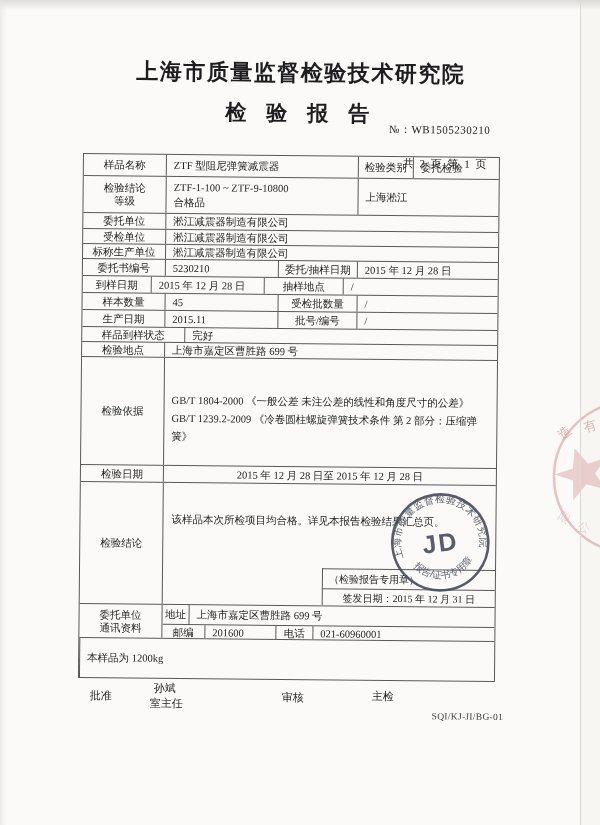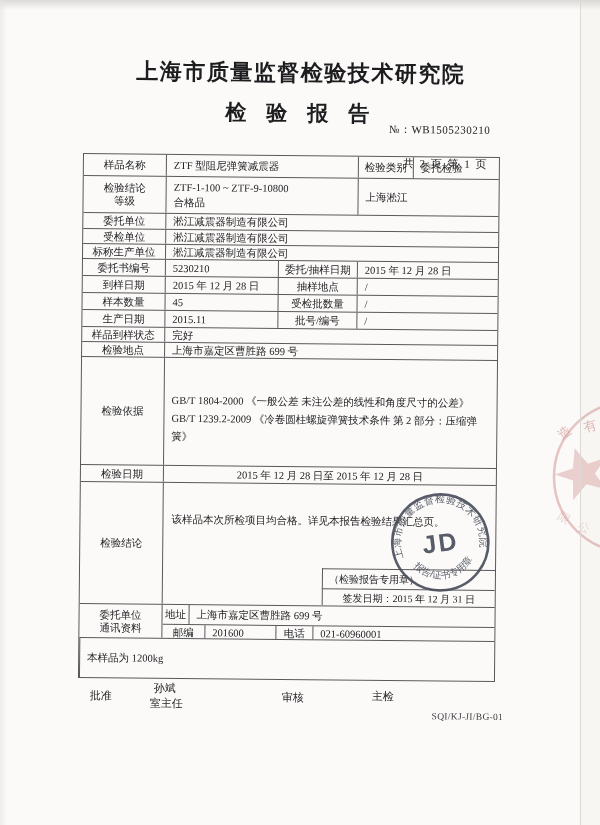--- a/index.html
+++ b/index.html
@@ -104,42 +104,42 @@
       </div>
 
       <div class="r" style="height:17px">
         <div class="c nb lab" style="width:82px">委托书编号</div>
         <div class="c val" style="width:113px">5230210</div>
         <div class="c lab" style="width:79px">委托/抽样日期</div>
         <div class="c val" style="width:141px">2015 年 12 月 28 日</div>
       </div>
 
       <div class="r" style="height:17px">
-        <div class="c nb lab" style="width:82px">到样日期</div>
+        <div class="c nb lab" style="width:68px">到样日期</div>
         <div class="c val" style="width:113px">2015 年 12 月 28 日</div>
         <div class="c lab" style="width:79px">抽样地点</div>
         <div class="c val" style="width:141px">/</div>
       </div>
 
       <div class="r" style="height:17px">
         <div class="c nb lab" style="width:82px">样本数量</div>
         <div class="c val" style="width:113px">45</div>
         <div class="c lab" style="width:79px">受检批数量</div>
         <div class="c val" style="width:141px">/</div>
       </div>
 
       <div class="r" style="height:17px">
         <div class="c nb lab" style="width:82px">生产日期</div>
         <div class="c val" style="width:113px">2015.11</div>
         <div class="c lab" style="width:79px">批号/编号</div>
         <div class="c val" style="width:141px">/</div>
       </div>
 
       <div class="r" style="height:15px">
-        <div class="c nb lab" style="width:82px">样品到样状态</div>
+        <div class="c nb lab" style="width:102px">样品到样状态</div>
         <div class="c val" style="width:333px">完好</div>
       </div>
 
       <div class="r" style="height:15px">
         <div class="c nb lab" style="width:82px">检验地点</div>
         <div class="c val" style="width:333px">上海市嘉定区曹胜路 699 号</div>
       </div>
 
       <div class="r" style="height:108px">
         <div class="c nb lab" style="width:82px">检验依据</div>

